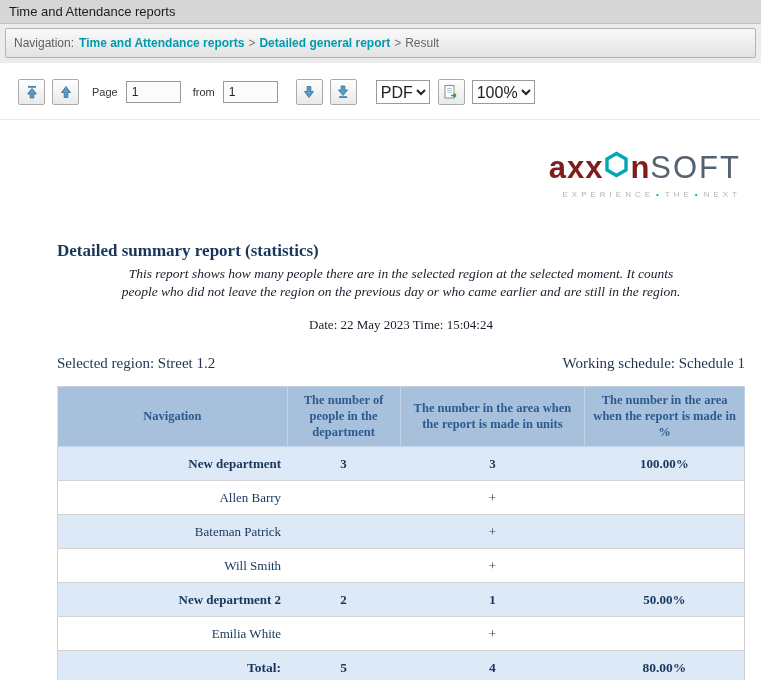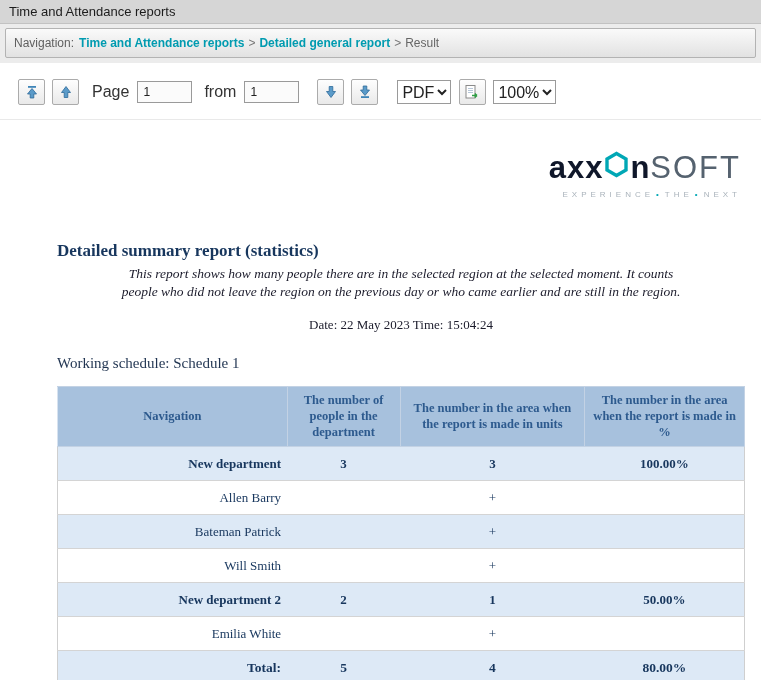--- a/index.html
+++ b/index.html
@@ -21,35 +21,35 @@
   .bc-link  { color:#009bb0; font-weight:bold; cursor:pointer; }
   .bc-sep   { color:#777; margin:0 4px; }
   .bc-current { color:#666; }
 
   
   .toolbar { background:#fff; padding:16px 0 14px 18px; display:flex; align-items:center;
              border-bottom:1px solid #e9e9e9; }
   .tb-btn { width:27px; height:26px; border:1px solid #ababab; border-radius:2px;
             background:linear-gradient(#fefefe,#e9e9e9); display:inline-flex;
             align-items:center; justify-content:center; cursor:pointer; margin-right:7px; }
-  .tb-label { font-size:16px; color:#333; margin:0 8px 0 6px; }
+  .tb-label { font-size:11px; color:#333; margin:0 8px 0 6px; }
   .tb-input { width:55px; height:22px; border:1px solid #9a9a9a; background:#fbfbfb;
               font-size:12px; padding:0 5px; color:#222; margin-right:6px; }
   .tb-select { height:24px; border:1px solid #9a9a9a; background:#fff; font-size:16px;
                color:#222; margin-right:8px; }
   .gap-l { margin-left:12px; }
 
   
   .report { font-family:"Liberation Serif", serif; color:#17365d; position:relative; }
   .content { width:688px; margin-left:57px; }
 
   .logo { margin-top:30px; text-align:right; padding-right:4px; }
   .logo-main { display:inline-flex; align-items:center; font-size:31px; letter-spacing:1px;
                font-family:"Liberation Sans", sans-serif; font-weight:bold; }
-  .logo-teal { color:#0f172a; font-weight:bold; text-transform:lowercase; }
+  .logo-teal { color:#7f1d1d; font-weight:bold; text-transform:lowercase; }
   .logo-hex  { display:inline-block; margin:0 1px; }
   .logo-soft { color:#55626f; font-weight:normal; letter-spacing:2px; }
   .logo-tagline { margin-top:4px; font-family:"Liberation Sans", sans-serif;
                   font-size:8px; letter-spacing:4px; color:#aab3bb;text-align:right; }
   .tag-dot { color:#00a7b5; margin:0 2px; font-size:8px; }
 
   .rep-title { margin-top:42px; text-align:left; font-weight:bold; font-size:17px;
                color:#17365d; }
   .rep-desc  { margin:4px auto 0 auto; max-width:572px; text-align:center;
                font-style:italic; font-size:13.5px; color:#1b1b2b; line-height:1.35; }
@@ -149,20 +149,21 @@
           <span class="logo-soft">SOFT</span>
       </span>
       <div class="logo-tagline"><span>EXPERIENCE</span><span class="tag-dot">•</span><span>THE</span><span class="tag-dot">•</span><span>NEXT</span></div>
     </div>
 
     <div class="rep-title">Detailed summary report (statistics)</div>
     <div class="rep-desc">This report shows how many people there are in the selected region at the selected moment. It counts people who did not leave the region on the previous day or who came earlier and are still in the region.</div>
     <div class="rep-date">Date: 22 May 2023 Time: 15:04:24</div>
 
     <div class="region-line">
+      <span>Selected region: Street 1.2</span>
       <span>Working schedule: Schedule 1</span>
     </div>
 
     <table class="rep-table">
       <thead>
         <tr>
             <th class="col0">Navigation</th>
             <th class="col1">The number of people in the department</th>
             <th class="col2">The number in the area when the report is made in units</th>
             <th class="col3">The number in the area when the report is made in %</th>

